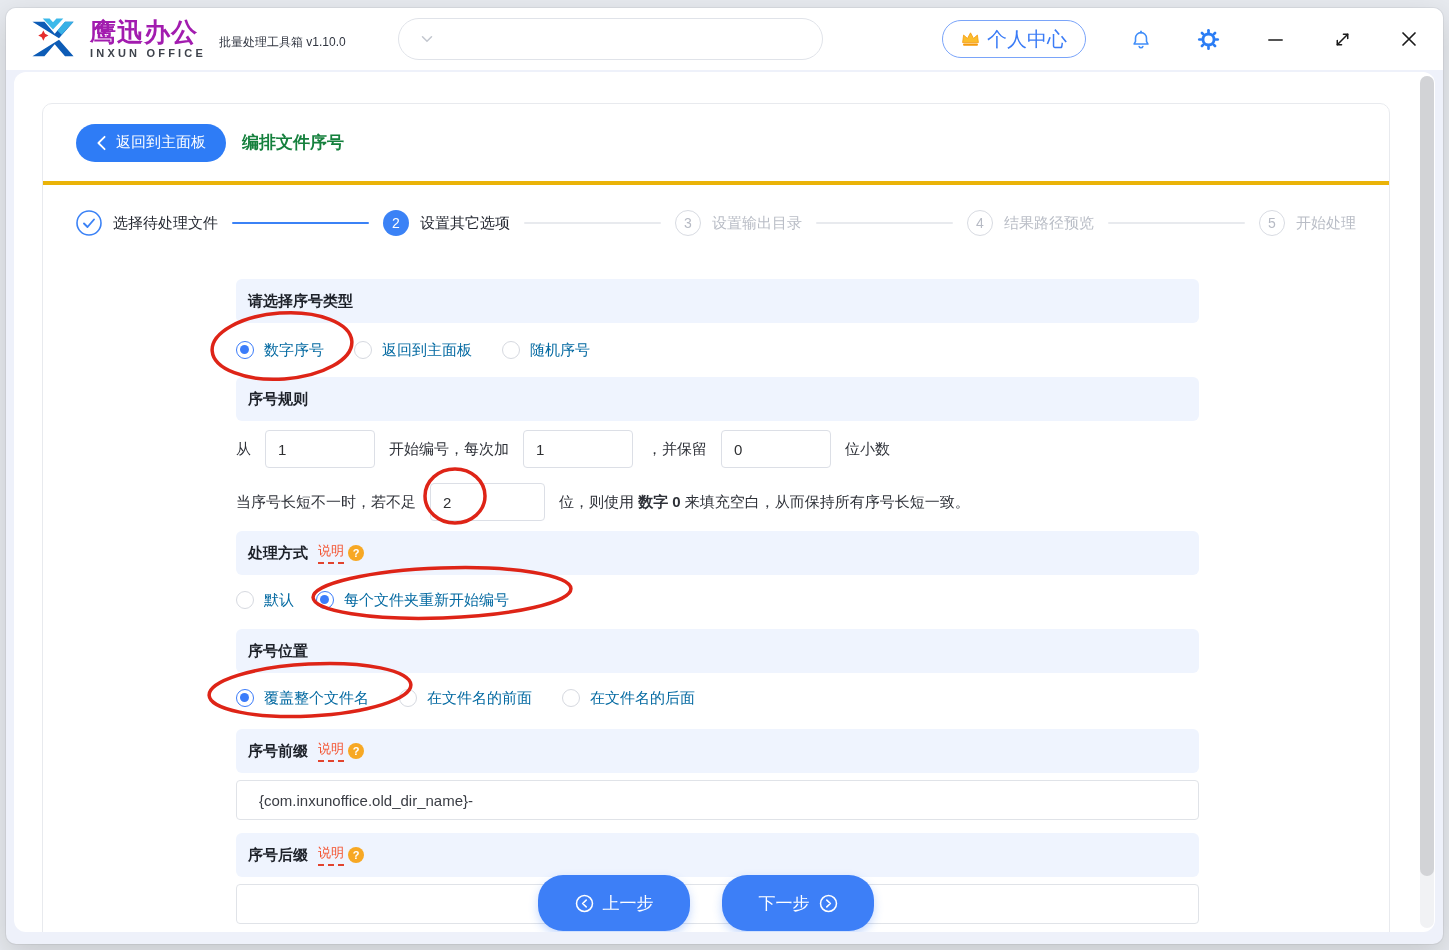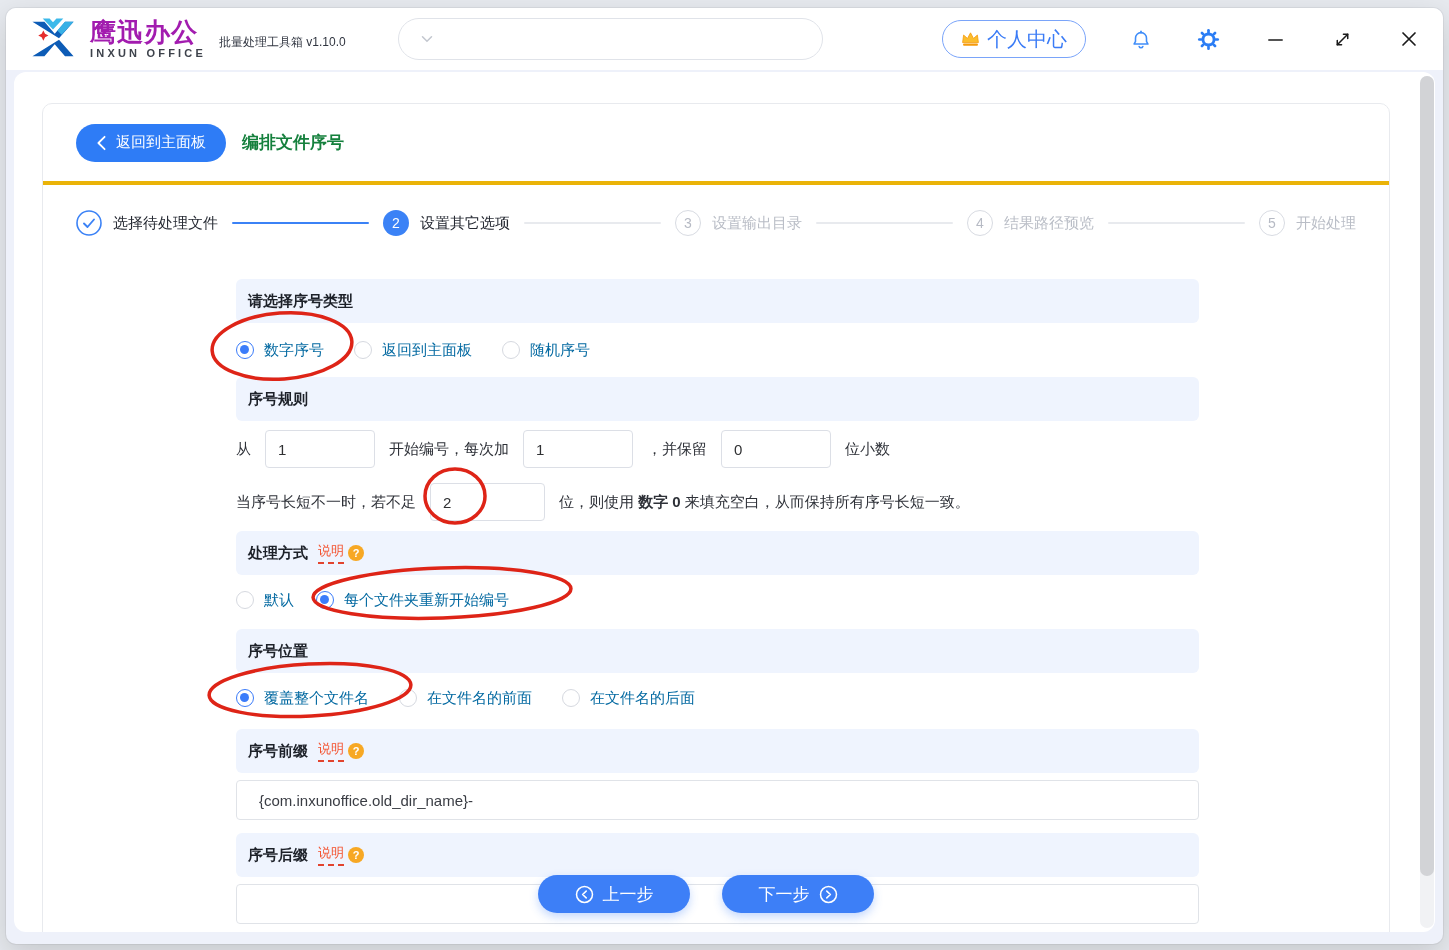--- a/index.html
+++ b/index.html
@@ -90,21 +90,21 @@
   }
   .num-input.w115{ width:115px; }
   .bold{ font-weight:700; }
   .text-input{
     width:100%; height:40px; border:1px solid #e0e3e8; border-radius:4px; padding:0 22px;
     font-size:15px; color:#3a3d44; font-family:inherit; outline:none; background:#fff;
   }
   .input-row{ margin:7px 0 13px; }
   
   .foot-btn{
-    position:absolute; top:803px; width:152px; height:38px; border-radius:25px; border:none; cursor:pointer;
+    position:absolute; top:803px; width:152px; height:56px; border-radius:25px; border:none; cursor:pointer;
     background:#3d7ff7; color:#fff; font-size:17px; display:flex; align-items:center; justify-content:center; gap:9px;
     font-family:inherit; box-shadow:0 4px 10px rgba(61,127,247,.3);
   }
   .foot-btn.prev{ left:524px; }
   .foot-btn.next{ left:708px; }
   
   .scrollbar{ position:absolute; right:1px; top:4px; width:14px; height:852px; border-radius:7px; background:#f1f2f4; }
   .scroll-thumb{ position:absolute; left:0; top:0; width:14px; height:800px; border-radius:7px; background:#d2d3d6; cursor:pointer; }
   
   .annotations{ position:absolute; left:0; top:0; width:1437px; height:936px; pointer-events:none; }

